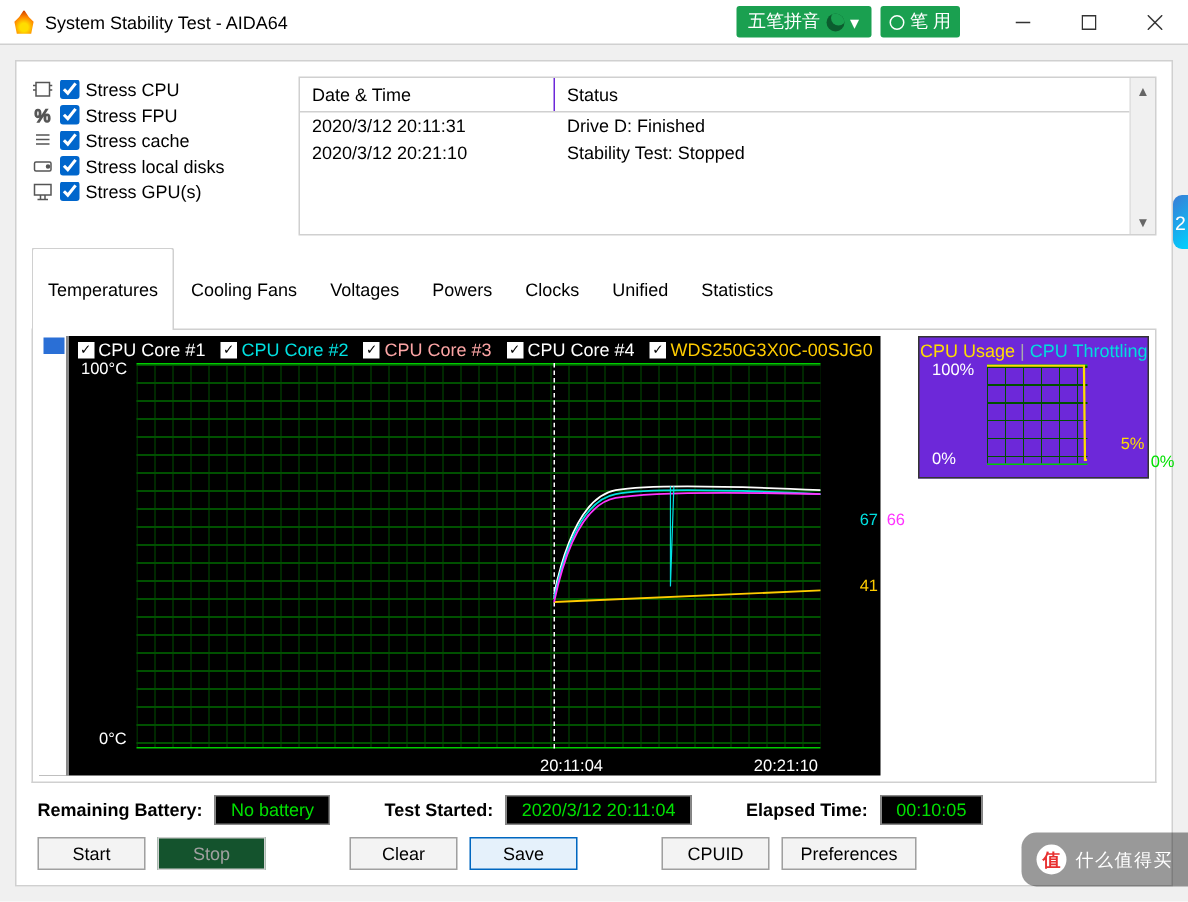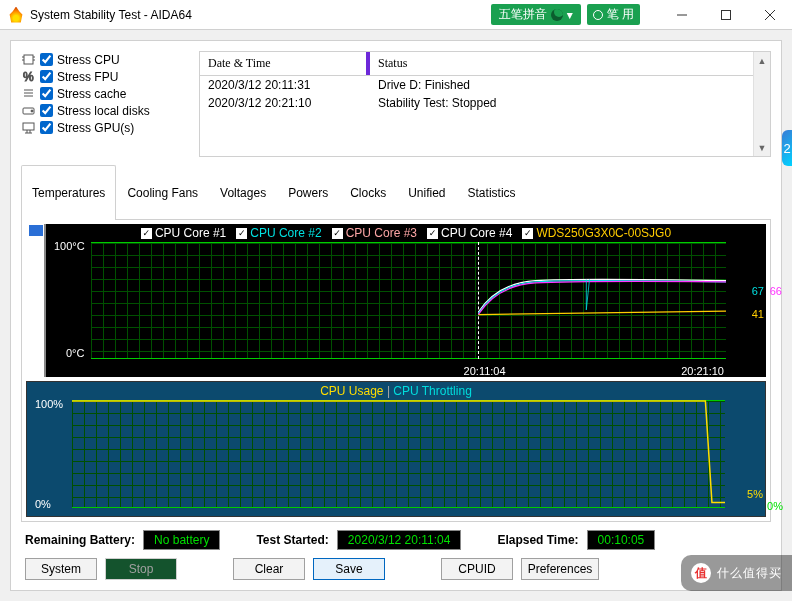--- a/index.html
+++ b/index.html
@@ -22,56 +22,56 @@
 .toprow { display: flex; gap: 8px; height: 106px; }
 .stresslist { width: 170px; }
 .stresslist .item { display: flex; align-items: center; gap: 4px; height: 17px; }
 .stresslist .dicon { width: 15px; height: 15px; display:flex; align-items:center; justify-content:center; }
 .stresslist .dicon svg { stroke:#555; fill:none; }
 .stresslist input[type=checkbox] { width: 13px; height: 13px; accent-color: #0066cc; }
 .stresslist label { font-size: 12px; }
 
 .logtable { flex: 1; border: 1px solid #d0d0d0; position: relative; display: flex; flex-direction: column; }
 .logtable .head { display: flex; border-bottom: 1px solid #d0d0d0; background: #fff; }
-.logtable .head .hcell { padding: 4px 8px; border-right: 4px solid #6d28d9; font-family: Liberation Serif, serif; }
+.logtable .head .hcell { padding: 4px 8px; border-right: 1px solid #6d28d9; }
 .hcell.dt { width: 170px; } .hcell.st { flex: 1; }
 .logtable .rows { flex: 1; overflow: hidden; }
 .logtable .row { display: flex; }
 .logtable .row.sel { background: #f2f2f2; }
 .logtable .row .cell { padding: 2px 8px; }
 .logtable .scroll { width: 17px; background: #f0f0f0; position: absolute; right: 0; top: 0; bottom: 0; border-left: 1px solid #e0e0e0; }
 .logtable .scroll .ar { height: 17px; display: flex; align-items: center; justify-content: center; color: #666; font-size: 9px; }
 .logtable .scroll .ar.bot { position: absolute; bottom: 0; width: 100%; }
 
 .tabs { display: flex; margin-top: 8px; border-bottom: 1px solid #d0d0d0; }
 .tab { padding: 20px 10px; border: 1px solid transparent; border-bottom: none; margin-bottom: -1px; cursor: default; text-align: right; }
 .tab.active { border-color: #d0d0d0; background: #fff; border-radius: 2px 2px 0 0; }
 
-.chart-area { border: 1px solid #d0d0d0; border-top: none; padding: 4px; display: flex; flex-direction: column; gap: 4px; flex: 1; min-height: 0; }
+.chart-area { border: 1px solid #d0d0d0; border-top: none; padding: 4px; display: flex; flex-direction: row; gap: 25px; flex: 1; min-height: 0; }
 
 .chart { position: relative; background: #000; flex: 1; min-height: 0; display: flex; }
 .chart .leftstrip { width: 20px; background: #fff; border-right: 2px solid #888; }
 .chart .leftstrip .bluebox { width: 14px; height: 11px; background: #2a6fd6; margin: 1px 3px; }
 .chart .body { flex: 1; position: relative; }
 .grid { position: absolute; inset: 0; background-image:
   repeating-linear-gradient(to right, #005000 0, #005000 1px, transparent 1px, transparent 12px),
   repeating-linear-gradient(to bottom, #005000 0, #005000 1px, transparent 1px, transparent 12px);
 }
 .chart .ylab { position: absolute; color: #fff; font-size: 11px; }
 .chart .xlab { position: absolute; color: #fff; font-size: 11px; bottom: 0; }
 .chart .legend { text-align: center; color: #fff; padding: 2px 0; position: relative; z-index: 2; display:flex; justify-content:center; gap:10px; flex-wrap:wrap;}
 .legend .li { display: inline-flex; align-items: center; gap: 3px; }
 .legend .cb { width: 11px; height: 11px; background: #fff; display: inline-flex; align-items: center; justify-content: center; color: #000; font-size: 9px; line-height: 1; }
 .legend .cb::after { content: '✓'; }
 .chart .plot { position: absolute; left: 45px; right: 40px; top: 18px; bottom: 18px; }
 .chart .plot .grid { border-top: 1px solid #00cc00; border-bottom: 1px solid #00cc00; }
 .vline { position: absolute; top: 0; bottom: 0; border-left: 1px dashed #fff; }
 .rlab { position: absolute; right: 2px; font-size: 11px; }
 
-.chart2 { background: #0c4a6e; height: 136px; position: relative; border: 1px solid #333; }
+.chart2 { background: #6d28d9; height: 95px; position: relative; border: 1px solid #333; }
 .chart2 .legend2 { text-align: center; padding: 2px 0; color: #fff; }
 .chart2 .legend2 .y { color: #ffdd00; } .chart2 .legend2 .c { color: #00dddd; }
 .chart2 .plot2 { position: absolute; left: 45px; right: 40px; top: 18px; bottom: 8px; }
 .chart2 .plot2 .grid { border-top:1px solid #00cc00; border-bottom:1px solid #00cc00; }
 .chart2 .ylab2 { position: absolute; color: #fff; font-size: 11px; left: 8px; }
 .chart2 .rlab2 { position: absolute; right: 2px; font-size: 11px; }
 
 .statusrow { display: flex; align-items: center; gap: 8px; padding: 8px 4px 4px 4px; }
 .statusrow .lbl { font-weight: bold; }
 .statusrow .val { background: #000; color: #00e000; padding: 2px 10px; border: 1px solid #888; }
@@ -294,28 +294,28 @@
     <span class="val">No battery</span>
     <span class="gap"></span>
     <span class="lbl">Test Started:</span>
     <span class="val">2020/3/12 20:11:04</span>
     <span class="gap"></span>
     <span class="lbl">Elapsed Time:</span>
     <span class="val">00:10:05</span>
   </div>
 
   <div class="btnrow">
-    <div class="btn">System</div>
+    <div class="btn">Start</div>
     <div class="btn disabled">Stop</div>
     <div class="biggap"></div>
     <div class="btn">Clear</div>
     <div class="btn primary">Save</div>
     <div class="biggap"></div>
     <div class="btn">CPUID</div>
-    <div class="btn" style="width:78px">Preferences</div>
+    <div class="btn" style="width:90px">Preferences</div>
   </div>
 
 </div>
 
 <div class="side-tab">2</div>
 <div class="watermark">
   <span class="wlogo"></span>
   <span>什么值得买</span>
 </div>
 

